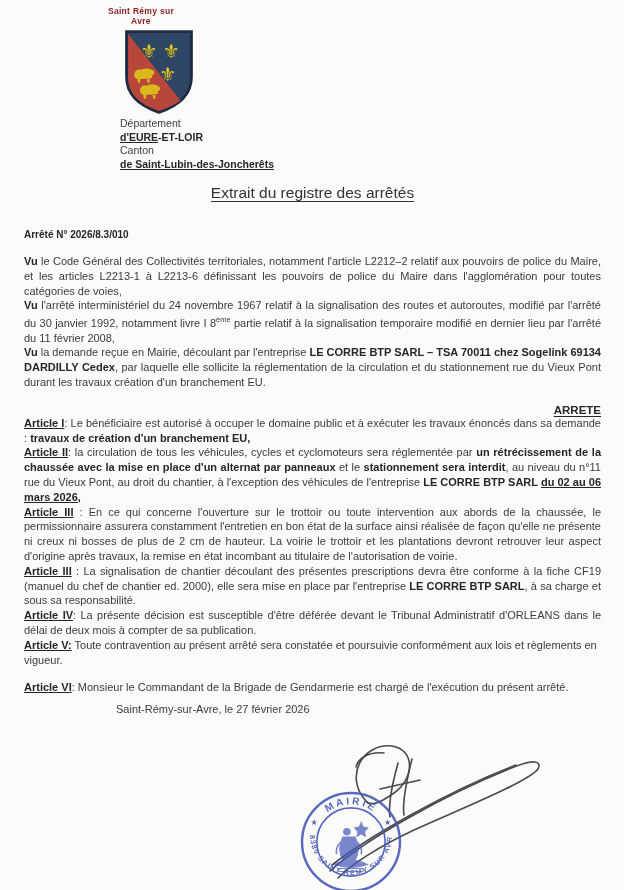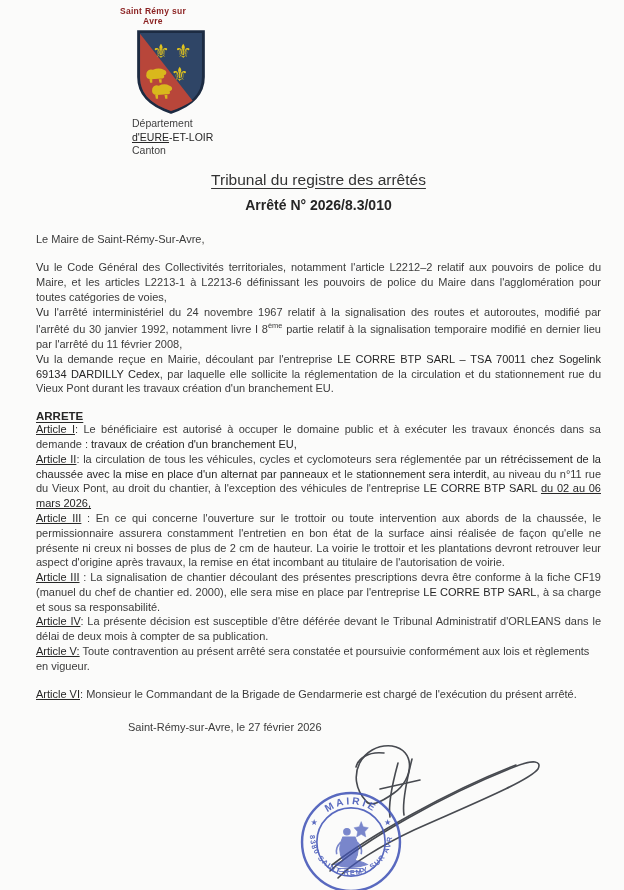--- a/index.html
+++ b/index.html
@@ -4,49 +4,49 @@
 <style>
   html,body{margin:0;padding:0;}
   body{
     width:624px;height:890px;
     background:#fbfbfa;
     font-family:"Liberation Sans",sans-serif;
     color:#3b3b3b;
     position:relative;
     overflow:hidden;
   }
-  .page{padding:6px 23px 0 36px;position:relative;}
+  .page{padding:6px 23px 0 24px;position:relative;}
   
   .commune-label{
     margin-left:78px;font-size:8.5px;font-weight:bold;
     color:#8a1f1f;letter-spacing:.3px;width:78px;text-align:center;
   }
   .coa{margin-left:99px;margin-top:2px;display:block;}
   .dept-block{margin-left:96px;margin-top:1px;font-size:10.5px;line-height:13.5px;color:#3f3f3f;}
-  .b{font-weight:normal;color:#262626;}
+  .b{font-weight:bold;color:#262626;}
   .u{text-decoration:underline;}
   sup{font-size:.68em;}
   
   .doc-title{
     text-align:center;margin-top:13px;font-size:15.5px;color:#333;
     text-decoration:underline;text-underline-offset:3px;
   }
-  .doc-subtitle{text-align:center;margin-top:8px;font-size:14px;font-weight:bold;color:#262626;}
+  .doc-subtitle{margin-top:27px;font-size:10px;font-weight:bold;color:#262626;}
   
   .para{font-size:11px;line-height:14.8px;}
   .just{text-align:justify;}
   .salutation{margin-top:19px;}
   .vu-block{margin-top:14px;}
   .arrete-heading{
-    text-align:left;margin-top:14px;font-size:11.5px;font-weight:bold;color:#262626;
+    text-align:right;margin-top:14px;font-size:11.5px;font-weight:bold;color:#262626;
   }
   .arrete-heading span{text-decoration:underline;text-underline-offset:2px;}
   .article{margin-top:0;}
   
-  .place-date{margin-top:19px;margin-left:92px;}
+  .place-date{margin-top:7px;margin-left:92px;}
   
   .stamp{position:absolute;left:300px;top:791px;opacity:.88;}
   .signature{position:absolute;left:318px;top:733px;}
 </style>
 </head>
 <body>
 
 <div class="page">
 
   <div class="commune-label">Saint Rémy sur Avre</div>
@@ -62,26 +62,26 @@
     </g>
     <g>
       <path d="M24,82 q3,-6 9,-4 q8,-4 15,0 q5,2 3,6 l-3,2 q2,3 -2,4 l-16,1 q-8,0 -6,-9 z M28,91 l1,5 l3,0 l0,-5 z M41,91 l1,5 l3,0 l0,-5 z" fill="#d9b81c"></path>
     </g>
   </svg>
 
   <div class="dept-block">
     <div><span>Département</span></div>
     <div><span class="b u">d'EURE</span><span class="b">-ET-LOIR</span></div>
     <div><span>Canton</span></div>
+    <div><span class="b u">de Saint-Lubin-des-Joncherêts</span></div>
   </div>
 
-  <div class="doc-title">Tribunal du registre des arrêtés</div>
+  <div class="doc-title">Extrait du registre des arrêtés</div>
   <div class="doc-subtitle">Arrêté N° 2026/8.3/010</div>
 
-  <div class="para salutation">Le Maire de Saint-Rémy-Sur-Avre,</div>
 
   <div class="vu-block">
     <div class="para just"><span class="b">Vu</span><span> le Code Général des Collectivités territoriales, notamment l'article L2212–2 relatif aux pouvoirs de police du Maire, et les articles L2213-1 à L2213-6 définissant les pouvoirs de police du Maire dans l'agglomération pour toutes catégories de voies,</span></div>
     <div class="para just"><span class="b">Vu</span><span> l'arrêté interministériel du 24 novembre 1967 relatif à la signalisation des routes et autoroutes, modifié par l'arrêté du 30 janvier 1992, notamment livre I 8</span><sup>ème</sup><span> partie relatif à la signalisation temporaire modifié en dernier lieu par l'arrêté du 11 février 2008,</span></div>
     <div class="para just"><span class="b">Vu</span><span> la demande reçue en Mairie, découlant par l'entreprise </span><span class="b">LE CORRE BTP SARL – TSA 70011 chez Sogelink 69134 DARDILLY Cedex</span><span>, par laquelle elle sollicite la réglementation de la circulation et du stationnement rue du Vieux Pont durant les travaux création d'un branchement EU.</span></div>
   </div>
 
   <div class="arrete-heading"><span>ARRETE</span></div>
 
   <div class="para just article"><span class="b u">Article I</span><span>: Le bénéficiaire est autorisé à occuper le domaine public et à exécuter les travaux énoncés dans sa demande : </span><span class="b">travaux de création d'un branchement EU,</span></div>

